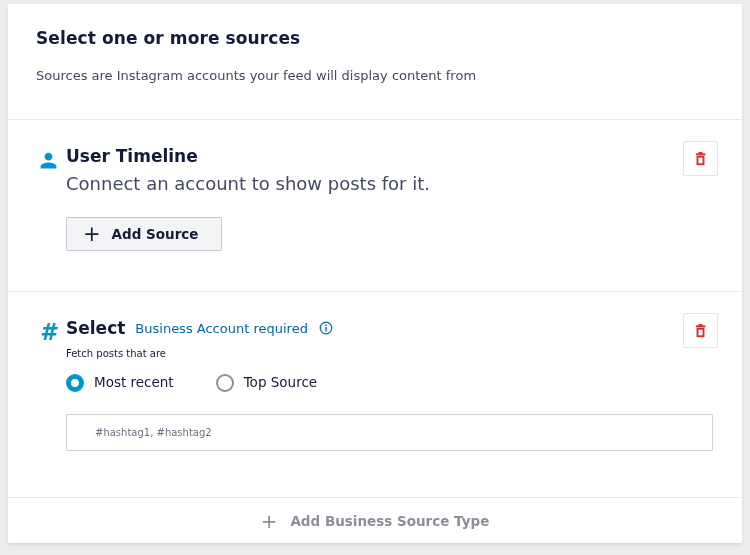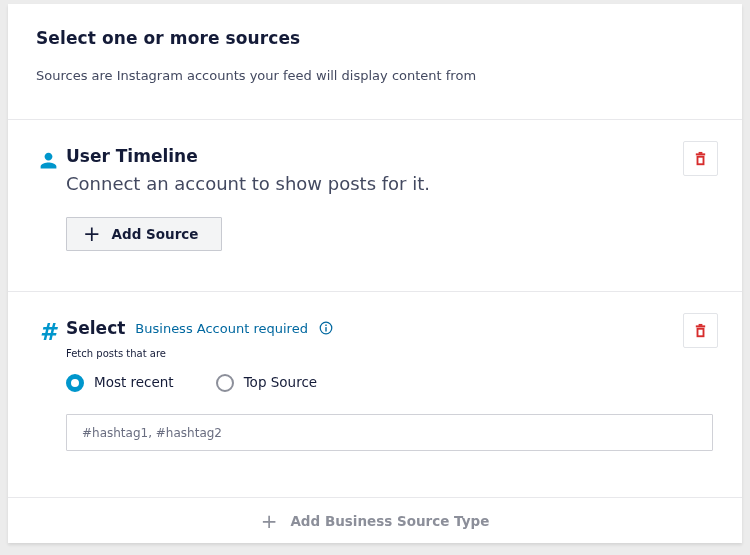--- a/index.html
+++ b/index.html
@@ -79,22 +79,22 @@
   }
   .radio-dot.on  { border: 5.5px solid #0096cc; }
   .radio-dot.off { border: 2px solid #8c8f9a; }
   .radio-label { font-size: 13.5px; color: #141b38; }
 
   .hashtag-input {
     display: block;
     margin-top: 22px; margin-bottom: 46px;
     width: 100%; height: 37px;
     border: 1px solid #d0d1d7; border-radius: 1px;
-    padding: 0 15px;
-    font-family: inherit; font-size: 12px; color: #141b38;
+    padding: 0 28px;
+    font-family: inherit; font-size: 10px; color: #141b38;
     outline: none;
   }
   .hashtag-input::placeholder { color: #696d80; opacity: 1; }
 
   
   .footer {
     flex: 1;
     display: flex; align-items: center; justify-content: center;
     border-bottom: none;
   }

